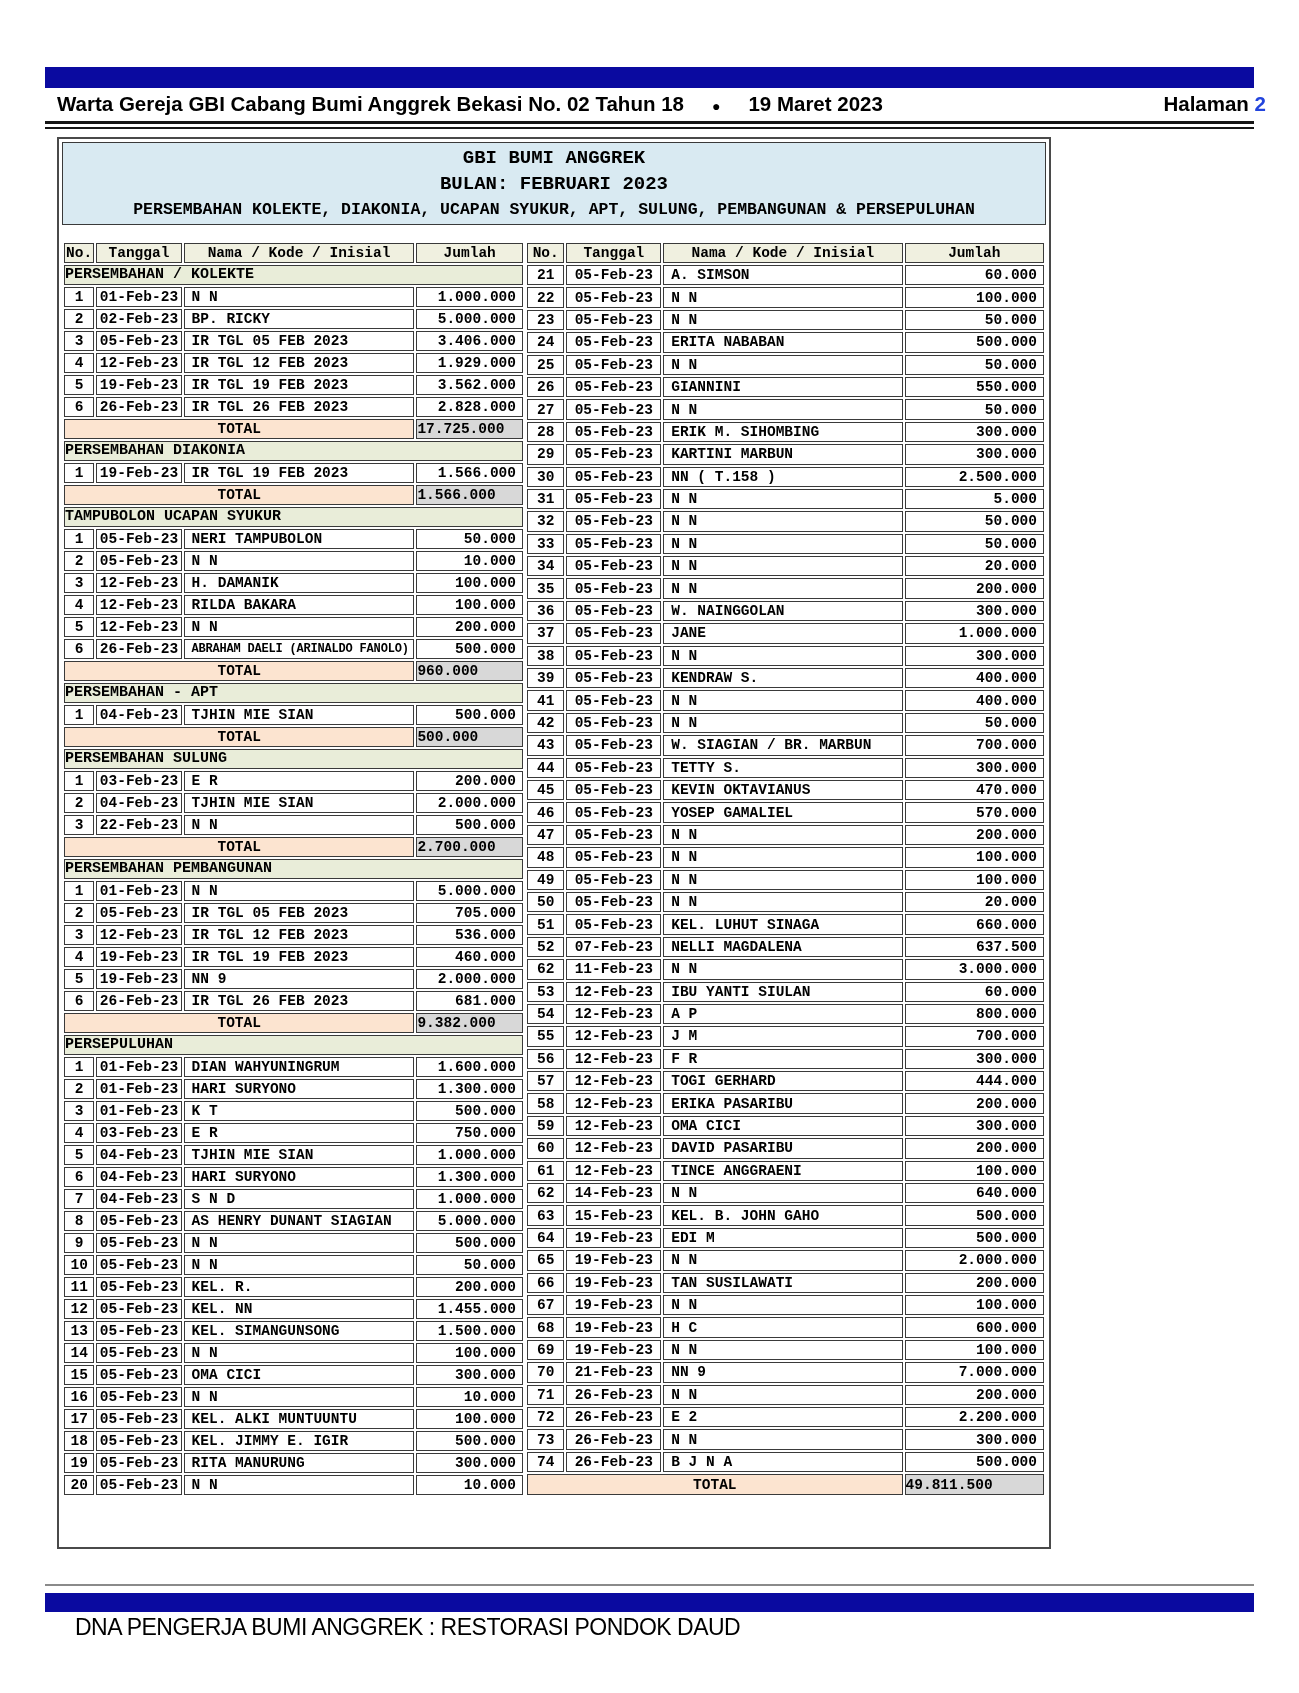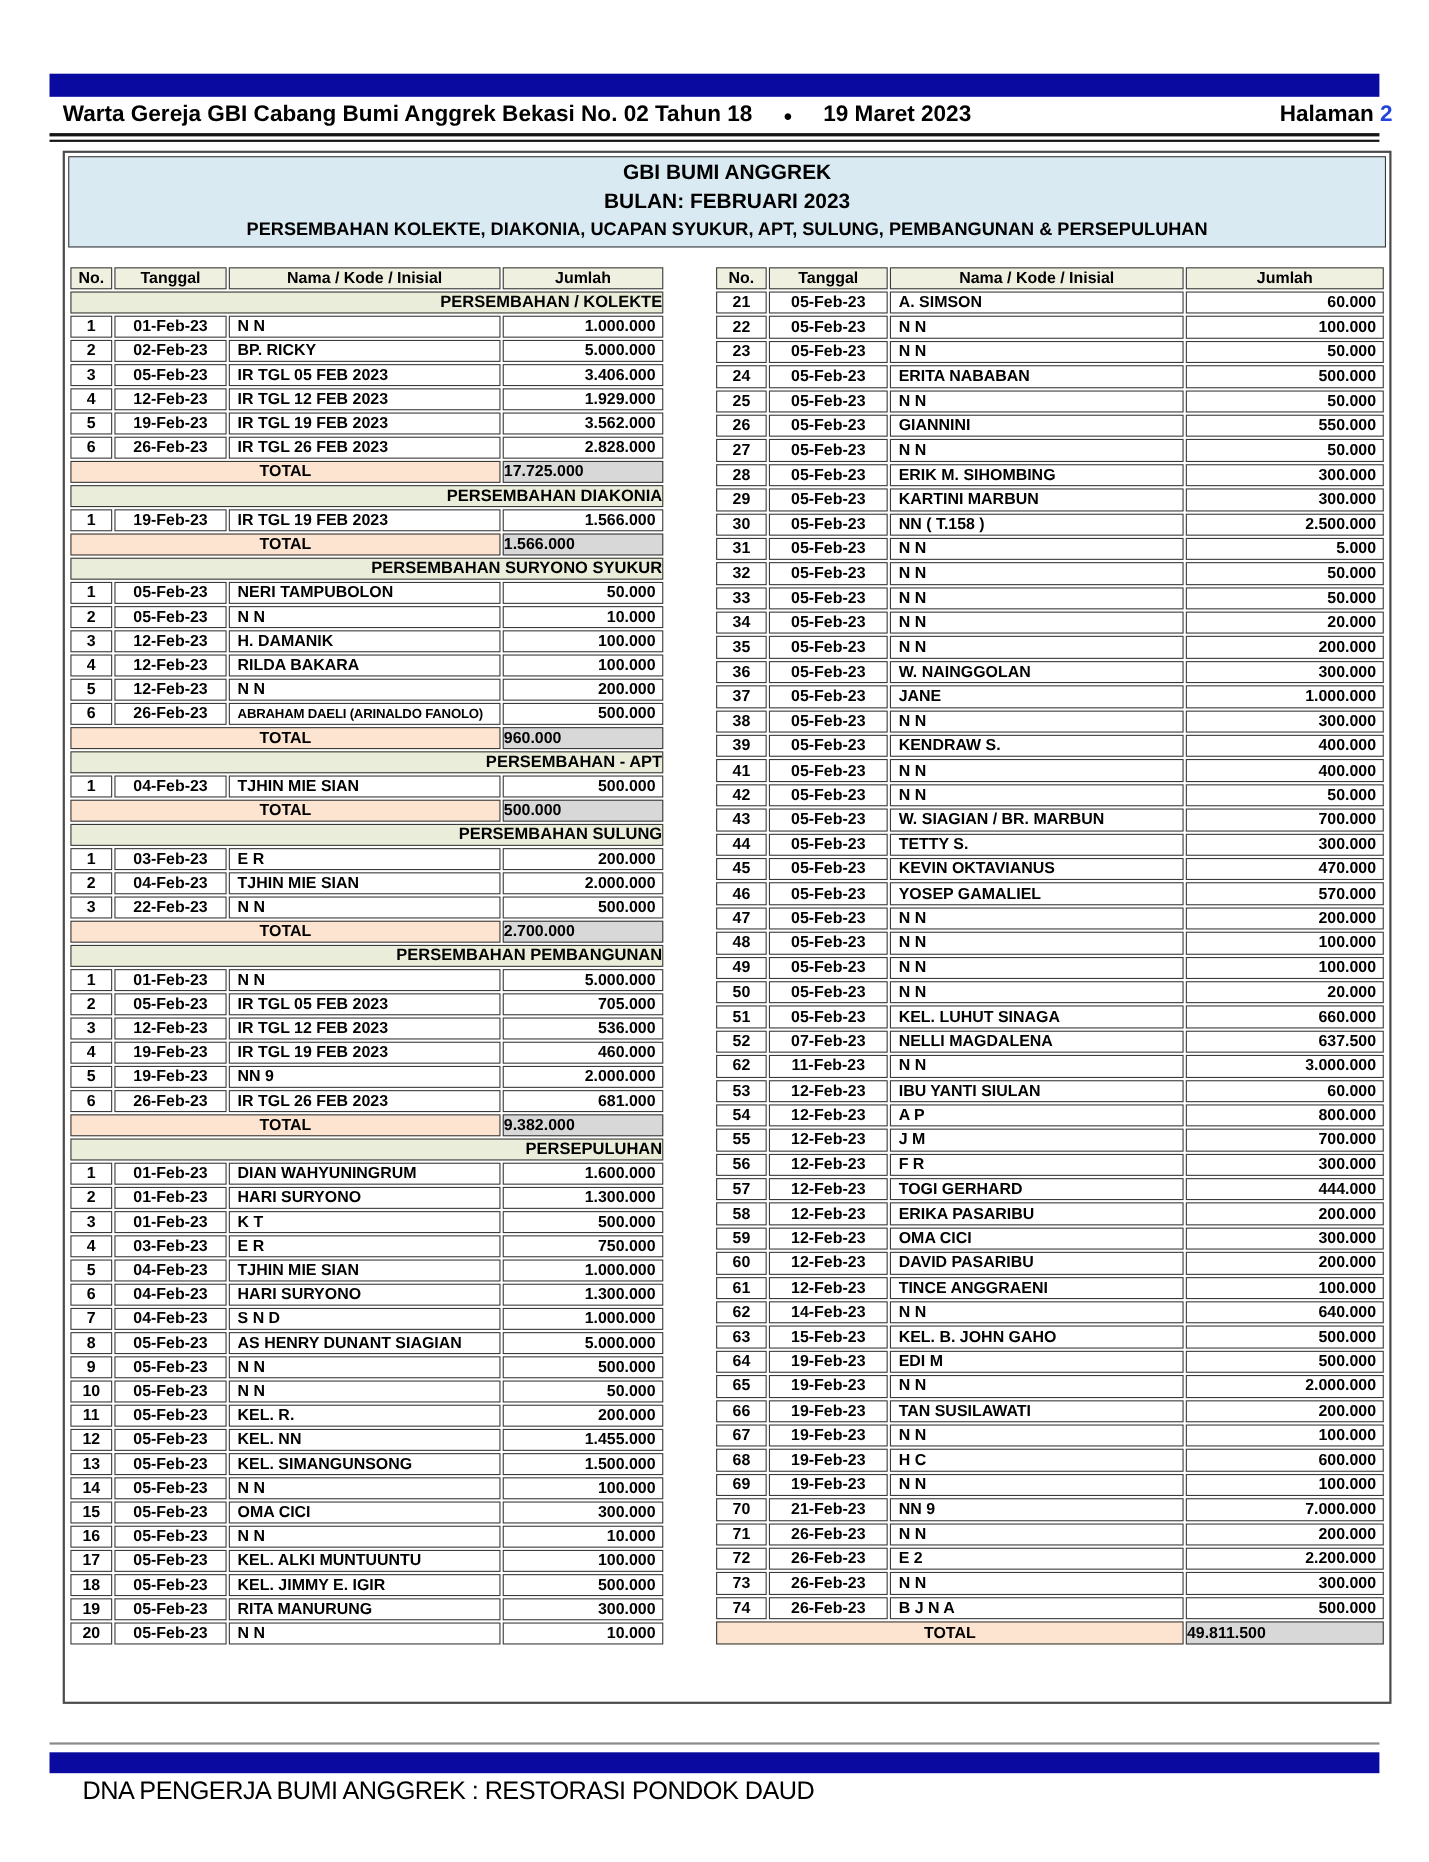--- a/index.html
+++ b/index.html
@@ -17,38 +17,38 @@
     width:1299px;height:1693px;background:#fff;position:relative;
     font-family:"Liberation Sans",sans-serif;font-weight:bold;color:#000;
   }
   .topbar{position:absolute;left:45px;top:67px;width:1209px;height:21px;background:var(--navy-bar);}
   .phead{position:absolute;left:57px;top:92px;width:1209px;display:flex;align-items:baseline;font-size:20.5px;white-space:nowrap;}
   .phead .bullet{margin:0 28px;font-size:14px;}
   .phead .halaman{margin-left:auto;}
   .phead .pgnum{color:var(--page-number-blue);}
   .double-rule{position:absolute;left:45px;top:121px;width:1209px;height:3px;border-top:3px solid #151515;border-bottom:2px solid #151515;}
   .tbox{
-    position:absolute;left:57px;top:137px;width:1208px;height:1412px;
-    border:2px solid #4a4a4a;box-sizing:border-box;padding:3px;background:#fff;
+    position:absolute;left:57px;top:137px;width:994px;height:1412px;
+    border:2px solid #4a4a4a;box-sizing:border-box;padding:3px;background:#fff;font-family:Liberation Mono, monospace;
   }
   .ttitle{border:1.5px solid var(--border-dark);background:var(--title-bg);text-align:center;padding:2px 0;}
   .ttitle .t1,.ttitle .t2{font-size:19px;line-height:26px;}
   .ttitle .t3{font-size:16.5px;line-height:25px;}
   .tables{display:flex;justify-content:space-between;margin-top:16px;}
   table.tbl{border-collapse:separate;border-spacing:2px;table-layout:fixed;}
   .tbl th,.tbl td{
     border:1.5px solid var(--border-dark);height:18px;line-height:18px;
     font-size:14.5px;font-weight:bold;padding:0;background:#fff;
     overflow:hidden;white-space:nowrap;
   }
   .tbl th{background:var(--header-bg);text-align:center;}
   .tbl td.col0,.tbl td.col1{text-align:center;}
   .tbl td.col2{text-align:left;padding-left:7px;}
   .tbl td.col3{text-align:right;padding-right:6px;}
-  .tbl td.section{background:var(--section-bg);text-align:right;font-size:15px;padding-left:44px;}
+  .tbl td.section{background:var(--section-bg);text-align:left;font-size:15px;}
   .tbl td.total-label{background:var(--total-label-bg);text-align:center;}
   .tbl td.total-value{background:var(--total-value-bg);text-align:left;padding-right:6px;}
   .tbl td.small{font-size:12px;letter-spacing:-0.2px;}
   .lt .col0{width:36px}.lt .col1{width:100px}.lt .col2{width:238px}.lt .col3{width:138px}
   .rt .col0{width:44px}.rt .col1{width:106px}.rt .col2{width:258px}.rt .col3{width:172px}
   .frule{position:absolute;left:45px;top:1584px;width:1209px;border-top:2.5px solid #8a8a8a;}
   .fbar{position:absolute;left:45px;top:1593px;width:1209px;height:19px;background:var(--navy-bar);}
   .ftext{position:absolute;left:75px;top:1614px;font-size:23px;font-weight:normal;letter-spacing:-0.5px;}
 </style>
 </head>
@@ -132,21 +132,21 @@
             <td class="col0">1</td>
             <td class="col1">19-Feb-23</td>
             <td class="col2">IR TGL 19 FEB 2023</td>
             <td class="col3">1.566.000</td>
           </tr>
           <tr>
             <td colspan="3" class="total-label">TOTAL</td>
             <td class="total-value col3">1.566.000</td>
           </tr>
           <tr>
-            <td colspan="4" class="section">PERSEMBAHAN SURYONO SYUKUR</td>
+            <td colspan="4" class="section">TAMPUBOLON UCAPAN SYUKUR</td>
           </tr>
           <tr>
             <td class="col0">1</td>
             <td class="col1">05-Feb-23</td>
             <td class="col2">NERI TAMPUBOLON</td>
             <td class="col3">50.000</td>
           </tr>
           <tr>
             <td class="col0">2</td>
             <td class="col1">05-Feb-23</td>

